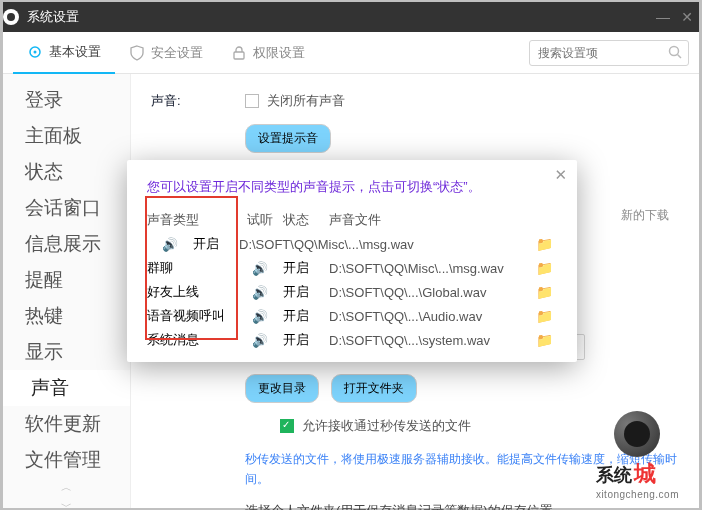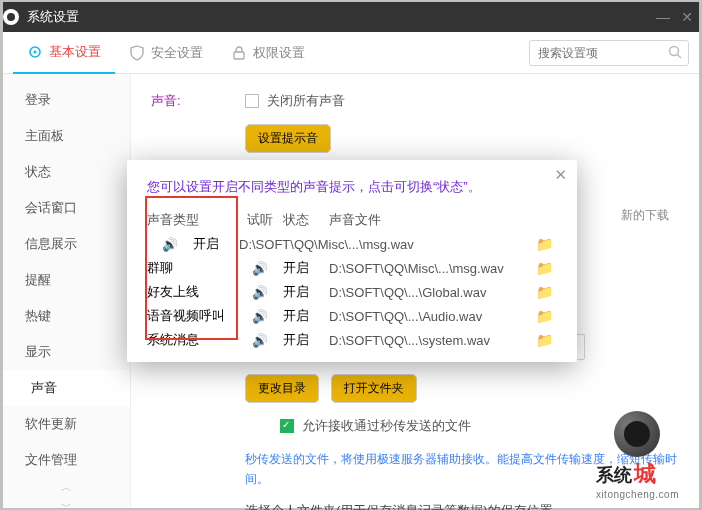--- a/index.html
+++ b/index.html
@@ -5,37 +5,37 @@
 * { box-sizing: border-box; margin: 0; padding: 0; font-family: "Microsoft YaHei", sans-serif; }
 body { width: 702px; height: 510px; background: #c0c0c0; position: relative; overflow: hidden; }
 .window { position: absolute; top: 2px; left: 3px; width: 696px; height: 506px; background: #fff; }
 .titlebar { height: 30px; background: #333; color: #fff; display: flex; align-items: center; padding: 0 0; font-size: 13px; }
 .titlebar .penguin { width: 16px; height: 16px; background: #fff; border-radius: 50%; margin-right: 8px; position: relative; }
 .titlebar .penguin::after { content: ""; position: absolute; width: 8px; height: 8px; background: #333; border-radius: 50%; top: 4px; left: 4px; }
 .titlebar .spacer { flex: 1; }
 .titlebar .winbtn { width: 24px; text-align: center; color: #888; font-size: 14px; cursor: pointer; }
 .tabbar { height: 42px; border-bottom: 1px solid #e5e5e5; display: flex; align-items: center; padding: 0 10px; }
 .tab { display: flex; align-items: center; padding: 0 14px; height: 42px; color: #888; font-size: 13px; cursor: pointer; }
-.tab.active { color: #ef4444; border-bottom: 2px solid #12b7f5; }
+.tab.active { color: #404040; border-bottom: 2px solid #12b7f5; }
 .tab .ticon { width: 16px; height: 16px; margin-right: 6px; display: inline-flex; align-items: center; justify-content: center; }
 .searchwrap { margin-left: auto; position: relative; }
 .searchwrap input { width: 160px; height: 26px; border: 1px solid #d5d5d5; border-radius: 3px; padding: 0 26px 0 8px; font-size: 12px; color: #999; }
 .searchwrap .sbtn { position: absolute; right: 4px; top: 4px; width: 18px; height: 18px; color: #bbb; }
 .body { display: flex; height: calc(100% - 72px); }
 .sidebar { width: 128px; background: #fafafa; border-right: 1px solid #eee; padding-top: 8px; }
-.navitem { height: 36px; display: flex; align-items: center; padding-left: 22px; font-size: 13px; color: #555; cursor: pointer; }
+.navitem { height: 36px; display: flex; align-items: center; padding-left: 22px; font-size: 19px; color: #555; cursor: pointer; }
 .navitem.active { background: #fff; color: #222; font-weight: 500; padding-left: 28px; }
 .navarrow { text-align: center; color: #bbb; font-size: 11px; padding: 2px 0; }
 .content { flex: 1; padding: 18px 20px; font-size: 13px; color: #555; position: relative; }
 .row { display: flex; align-items: center; margin-bottom: 14px; }
-.label { width: 60px; color: #a21caf; }
+.label { width: 60px; color: #0f172a; }
 .checkbox { width: 14px; height: 14px; border: 1px solid #bbb; margin-right: 8px; display: inline-block; position: relative; }
 .checkbox.checked { background: #1fb45c; border-color: #1fb45c; }
 .checkbox.checked::after { content: "✓"; color: #fff; font-size: 10px; position: absolute; top: -1px; left: 1px; }
-.btn { border: 1px solid #ccc; background: #eab308; padding: 5px 12px; font-size: 12px; cursor: pointer; border-radius: 5px; }
+.btn { border: 1px solid #ccc; background: #7dd3fc; padding: 5px 12px; font-size: 12px; cursor: pointer; border-radius: 10px; }
 .desc { color: #3b82f6; font-size: 12px; margin-left: 94px; line-height: 1.7; }
 .inputbox { width: 340px; height: 26px; border: 1px solid #d5d5d5; border-radius: 2px; }
 .btnrow { margin-left: 94px; margin-top: 6px; }
 .btnrow .btn { margin-right: 8px; }
 .dialog { position: absolute; top: 160px; left: 127px; width: 450px; background: #fff; box-shadow: 0 6px 30px rgba(0,0,0,0.35); border-radius: 2px; pointer-events: auto; padding: 18px 20px 10px 20px; font-size: 13px; }
 .dialog .close { position: absolute; top: 6px; right: 10px; color: #999; font-size: 15px; cursor: pointer; }
 .dialog .tip { color: #6d28d9; margin-bottom: 12px; }
 .th, .td { text-align: left; padding: 4px 0; }
 .th { color: #555; }
 .trow { display: flex; align-items: center; height: 24px; }

